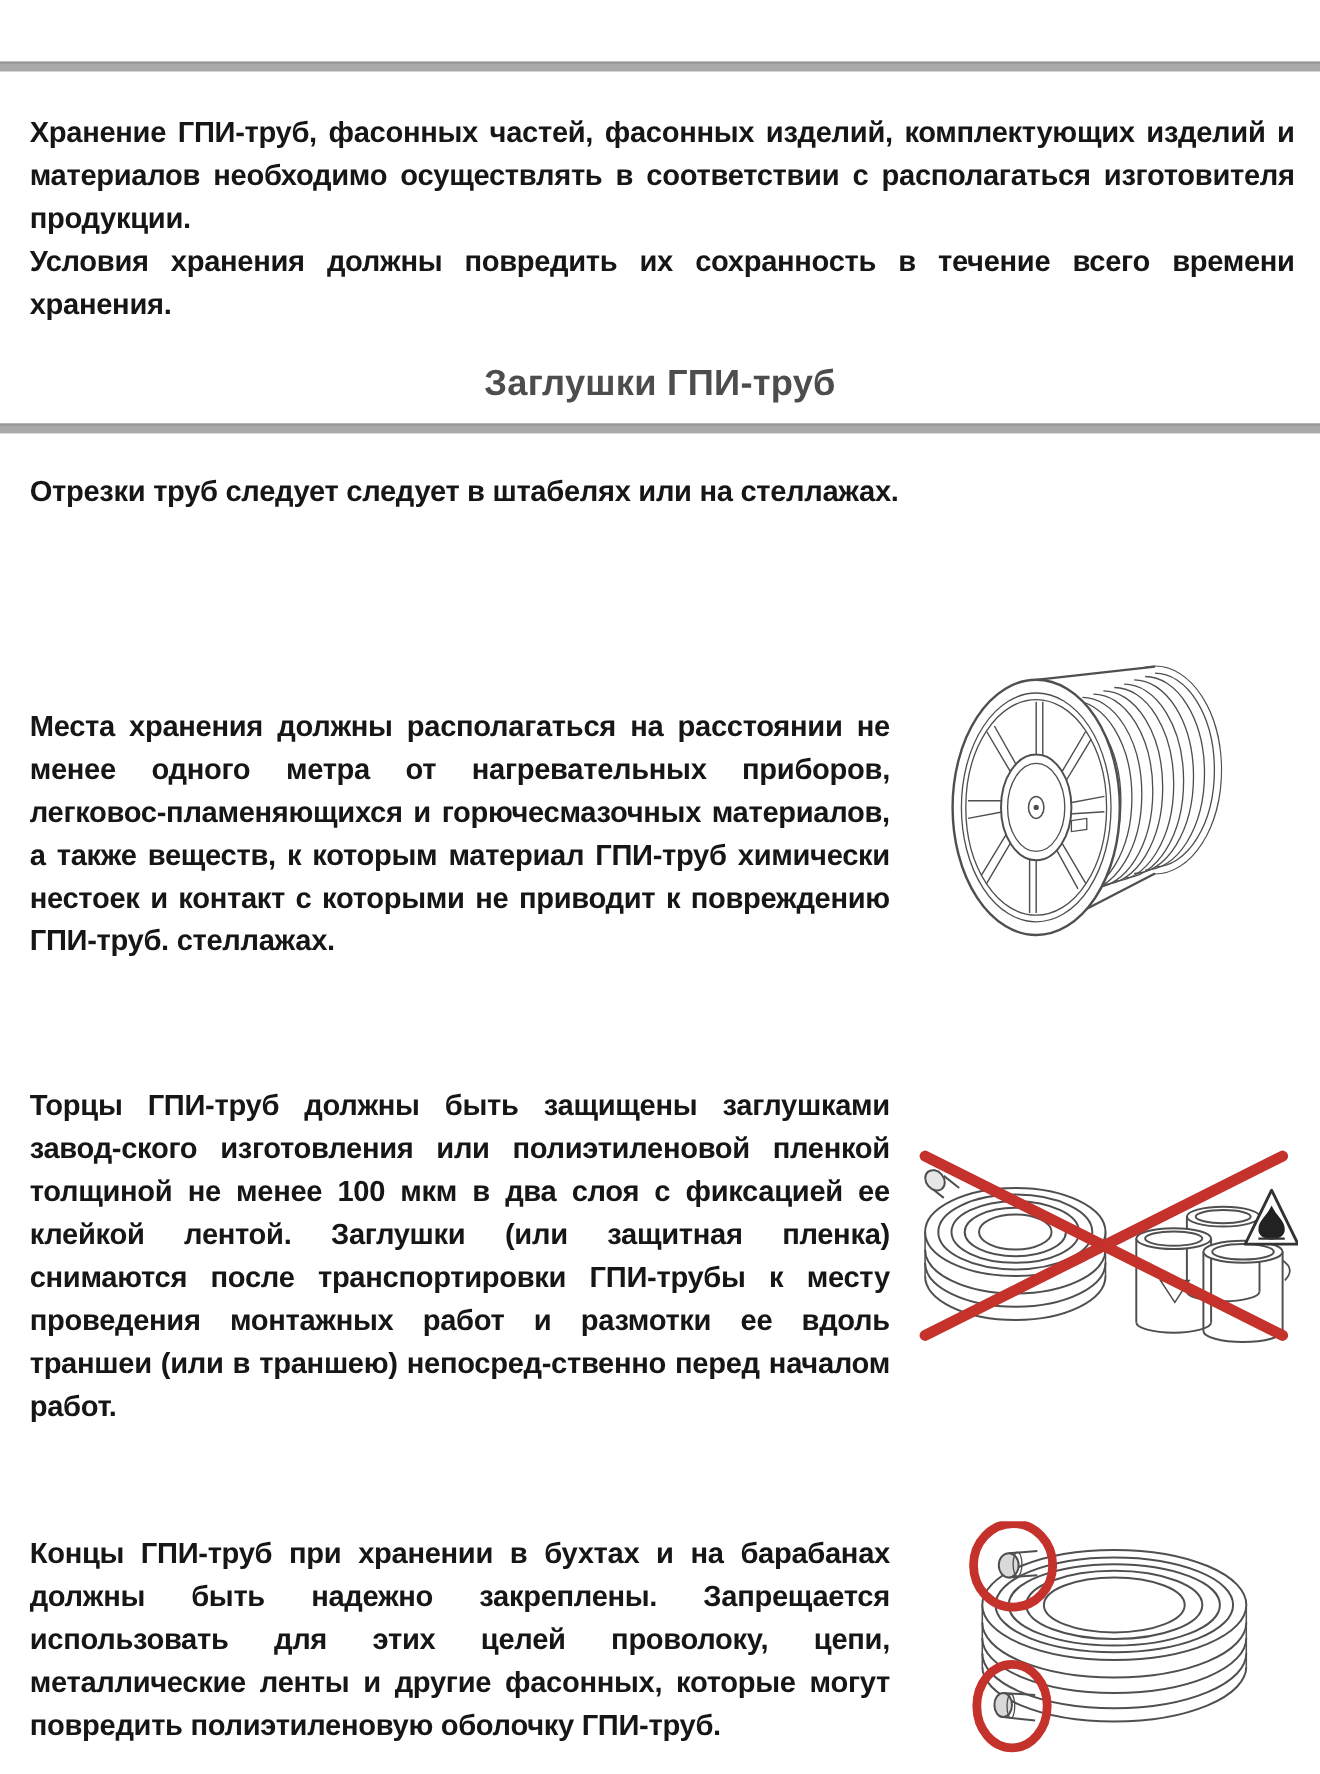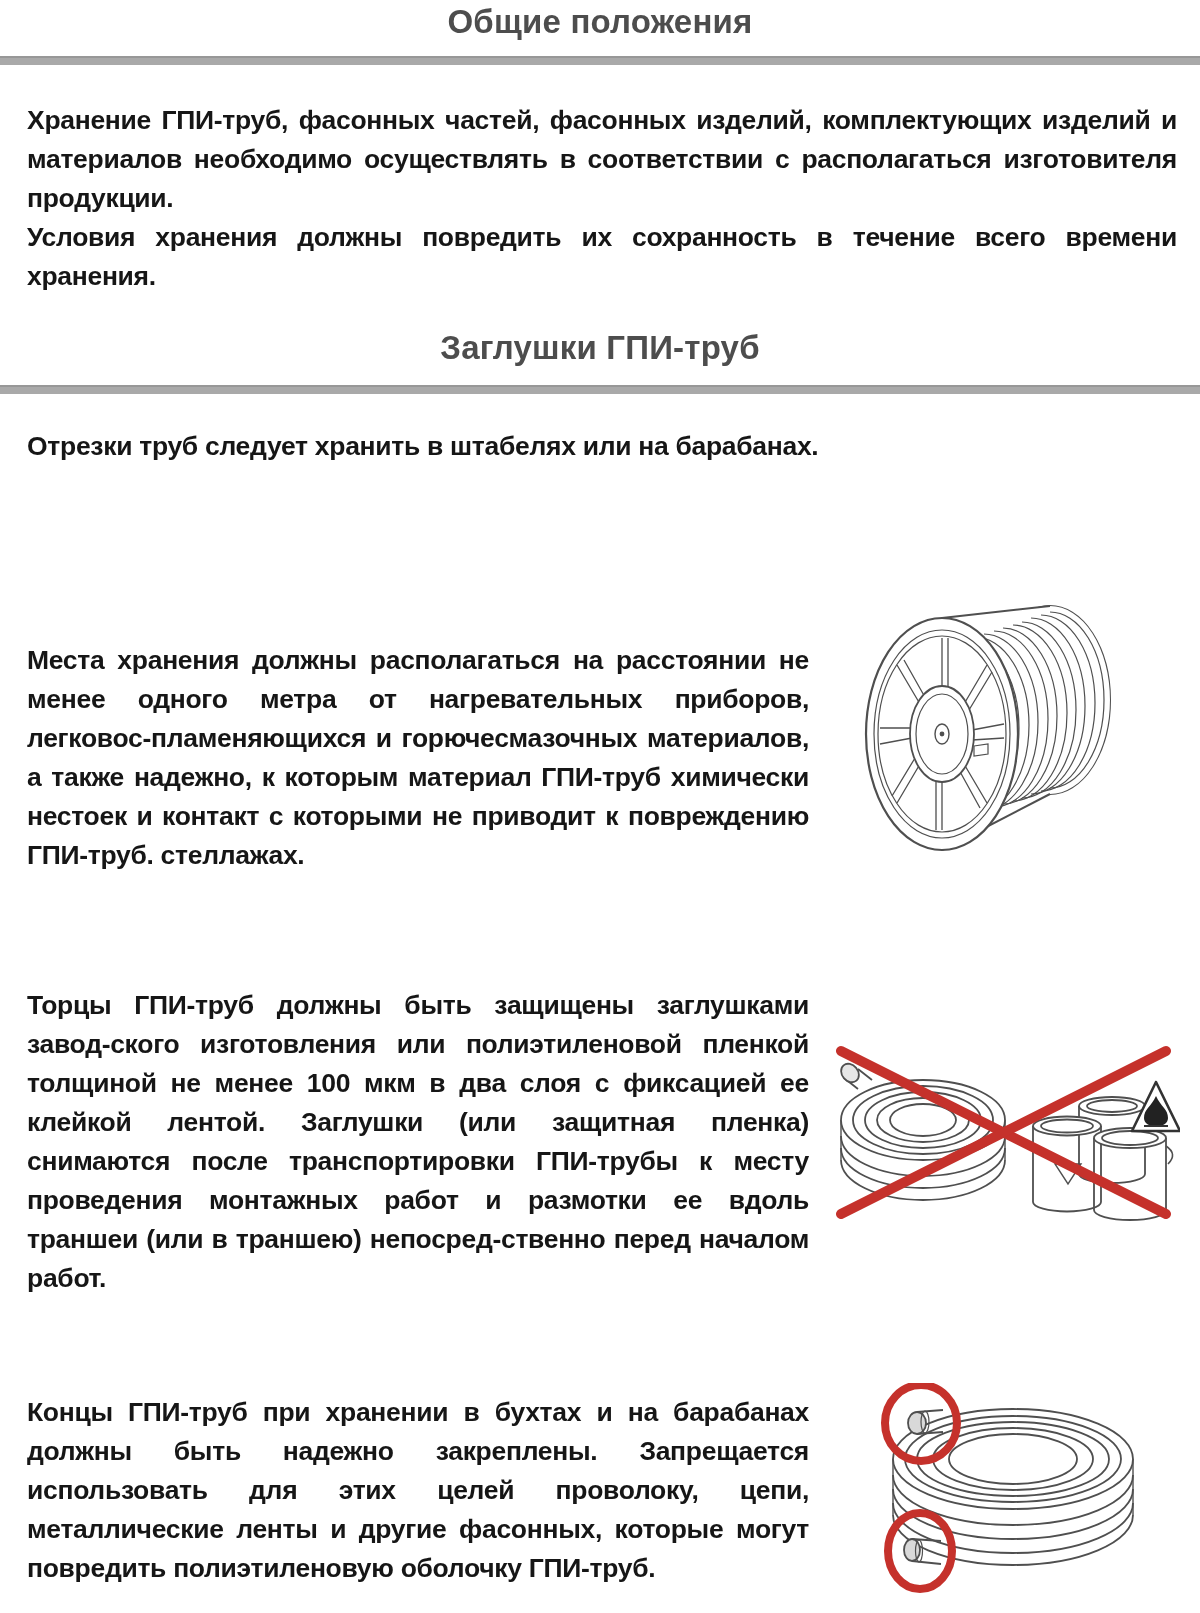--- a/index.html
+++ b/index.html
@@ -18,33 +18,32 @@
     text-align:justify;letter-spacing:-0.3px;color:#161616;
   }
   .fig{position:absolute;background:#ffffff;}
   .fig svg{display:block;width:100%;height:100%;}
 </style>
 </head>
 <body>
 
 <div class="page">
 
-  <h1 class="sec-title" style="top:4px">Общие положения</h1>
   <div class="bar" style="top:56px"></div>
 
   <div class="textblock" style="left:27px;top:101px;width:1150px">
     <p>Хранение ГПИ-труб, фасонных частей, фасонных изделий, комплектующих изделий и материалов необходимо осуществлять в соответствии с располагаться изготовителя продукции.</p>
     <p>Условия хранения должны повредить их сохранность в течение всего времени хранения.</p>
   </div>
 
   <h1 class="sec-title" style="top:330px">Заглушки ГПИ-труб</h1>
   <div class="bar" style="top:385px"></div>
 
   <div class="textblock" style="left:27px;top:427px;width:1150px">
-    <p>Отрезки труб следует хранить в штабелях или на барабанах.</p>
+    <p>Отрезки труб следует следует в штабелях или на стеллажах.</p>
   </div>
 
   <div class="fig" style="left:858px;top:588px;width:256px;height:268px">
     <svg viewBox="0 0 256 268">
       <g stroke="#4f4f4f" fill="none" stroke-width="1.6">
 
         <ellipse cx="192" cy="112" rx="60" ry="94" fill="#ffffff" stroke-width="2"></ellipse>
         <ellipse cx="192" cy="112" rx="54" ry="86" stroke-width="1.2"></ellipse>
 
         <path d="M84,30 L192,18 A60,94 0 0 1 192,206 L84,262 Z" fill="#ffffff" stroke="none"></path>
@@ -86,21 +85,21 @@
           <ellipse cx="84" cy="146" rx="7" ry="10" fill="#ffffff" stroke-width="1.4"></ellipse>
           <circle cx="84" cy="146" r="2.4" fill="#4f4f4f" stroke="none"></circle>
         </g>
 
         <path d="M116,158 l14,-2 v10 l-14,2 z" stroke-width="1.2"></path>
       </g>
     </svg>
   </div>
 
   <div class="textblock" style="left:27px;top:641px;width:782px">
-    <p>Места хранения должны располагаться на расстоянии не менее одного метра от нагревательных приборов, легковос-пламеняющихся и горючесмазочных материалов, а также надежно, к которым материал ГПИ-труб химически нестоек и контакт с которыми не приводит к повреждению ГПИ-труб. стеллажах.</p>
+    <p>Места хранения должны располагаться на расстоянии не менее одного метра от нагревательных приборов, легковос-пламеняющихся и горючесмазочных материалов, а также веществ, к которым материал ГПИ-труб химически нестоек и контакт с которыми не приводит к повреждению ГПИ-труб. стеллажах.</p>
   </div>
 
   <div class="textblock" style="left:27px;top:986px;width:782px">
     <p>Торцы ГПИ-труб должны быть защищены заглушками завод-ского изготовления или полиэтиленовой пленкой толщиной не менее 100 мкм в два слоя с фиксацией ее клейкой лентой. Заглушки (или защитная пленка) снимаются после транспортировки ГПИ-трубы к месту проведения монтажных работ и размотки ее вдоль траншеи (или в траншею) непосред-ственно перед началом работ.</p>
   </div>
 
   <div class="fig" style="left:827px;top:1042px;width:353px;height:181px">
     <svg viewBox="0 0 353 181">
       <g stroke="#4f4f4f" fill="none" stroke-width="1.8">
 

